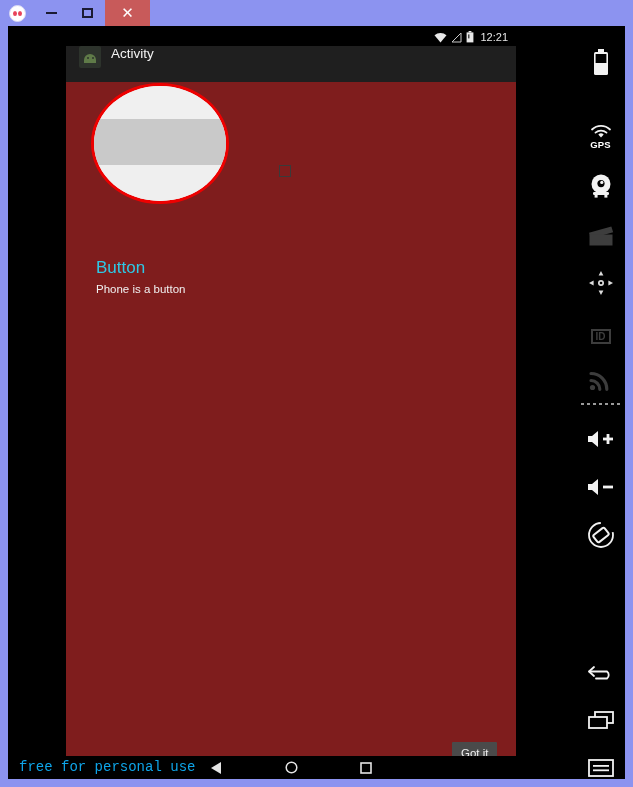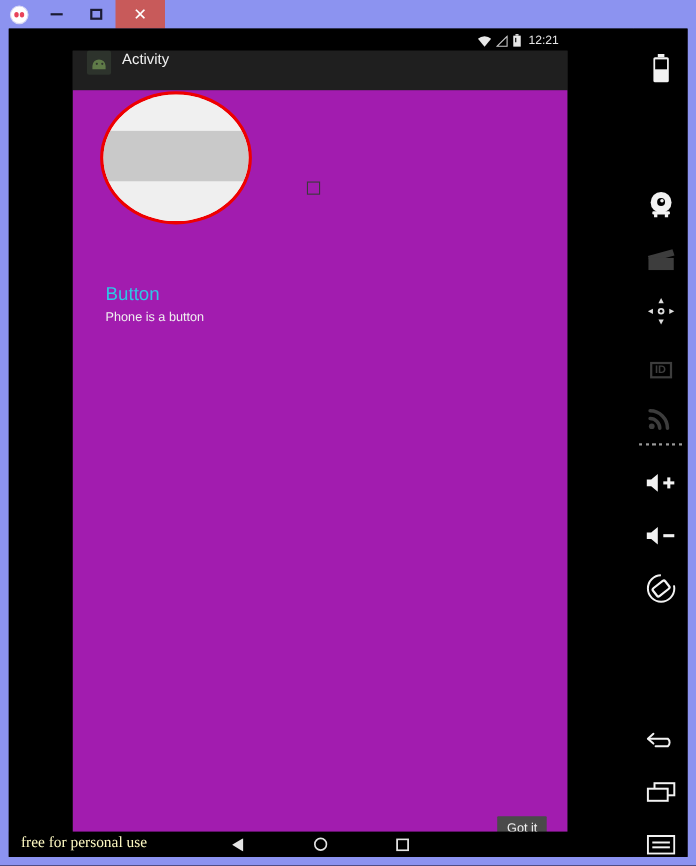--- a/index.html
+++ b/index.html
@@ -192,21 +192,21 @@
     color: #f2f2f2;
     font-family: "Liberation Sans", sans-serif;
   }
 
   #content-area {
     position: absolute;
     left: 0;
     top: 36px;
     width: 450px;
     height: 694px;
-    background: #a21caf;
+    background: #7f1d1d;
   }
 
   #mini-square {
     position: absolute;
     left: 213px;
     top: 83px;
     width: 12px;
     height: 12px;
     border: 1px solid #3a3a3a;
     box-sizing: border-box;
@@ -285,22 +285,22 @@
     top: 730px;
     width: 568px;
     height: 23px;
     background: #000000;
   }
   #watermark {
     position: absolute;
     left: 11px;
     top: 3px;
     font-size: 14px;
-    color: #fef9c3;
-    font-family: Liberation Serif, serif;
+    color: #0ea5e9;
+    font-family: Liberation Mono, monospace;
     white-space: nowrap;
   }
   .nav-btn {
     position: absolute;
     top: 0;
     width: 36px;
     height: 23px;
     display: flex;
     align-items: center;
     justify-content: center;
@@ -459,20 +459,28 @@
     <div id="toolbar">
 
       <div class="tool" style="top:15px">
         <svg width="16" height="26" viewBox="0 0 16 26">
           <rect x="5" y="0" width="6" height="3" fill="#f2f2f2"></rect>
           <rect x="1" y="3" width="14" height="23" rx="1.5" fill="#f2f2f2"></rect>
           <rect x="2.6" y="5" width="10.8" height="9" fill="#000"></rect>
         </svg>
       </div>
 
+      <div class="tool" style="top:90px; flex-direction:column; gap:1px;">
+        <svg width="22" height="14" viewBox="0 0 22 14">
+          <path d="M2 5.5 A13 13 0 0 1 20 5.5" fill="none" stroke="#f2f2f2" stroke-width="1.8" stroke-linecap="round"></path>
+          <path d="M5.5 8.6 A8.5 8.5 0 0 1 16.5 8.6" fill="none" stroke="#f2f2f2" stroke-width="1.8" stroke-linecap="round"></path>
+          <path d="M11 13.5 L8.3 10.4 A4.2 4.2 0 0 1 13.7 10.4 Z" fill="#f2f2f2"></path>
+        </svg>
+        <span class="gps-label">GPS</span>
+      </div>
 
       <div class="tool" style="top:139px">
         <svg width="26" height="24" viewBox="0 0 26 24">
           <circle cx="13" cy="10" r="9.5" fill="#f2f2f2"></circle>
           <circle cx="13" cy="9.6" r="3.6" fill="#000"></circle>
           <circle cx="13.8" cy="8.4" r="1.6" fill="#f2f2f2"></circle>
           <rect x="5" y="18" width="16" height="3" rx="1.2" fill="#f2f2f2"></rect>
           <rect x="6.6" y="20.6" width="3" height="3" fill="#f2f2f2"></rect>
           <rect x="16.4" y="20.6" width="3" height="3" fill="#f2f2f2"></rect>
         </svg>

